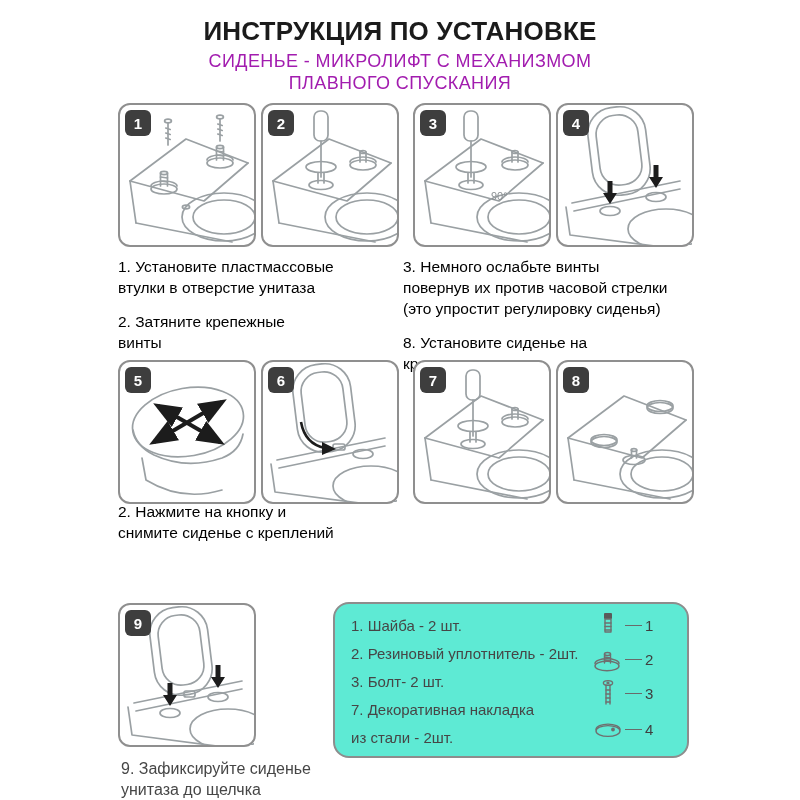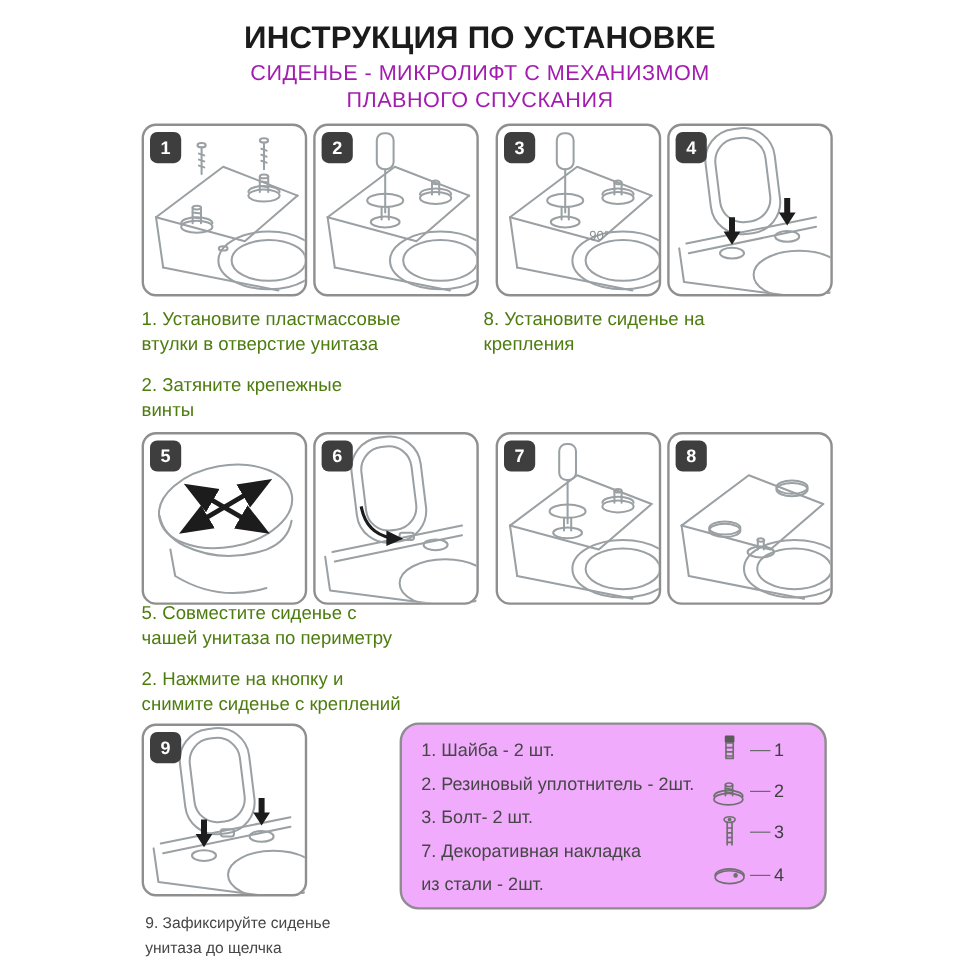--- a/index.html
+++ b/index.html
@@ -23,35 +23,35 @@
     position:relative;width:134px;height:140px;background:#fff;
     border:2px solid #8f8f8f;border-radius:12px;box-sizing:content-box;
   }
   .badge{
     position:absolute;top:5px;left:5px;width:26px;height:26px;
     background:#3e3e3e;border-radius:6px;color:#ffffff;font-weight:700;
     font-size:15px;display:flex;align-items:center;justify-content:center;z-index:2;
   }
   .panel svg{position:absolute;top:0;left:0;width:134px;height:140px;}
   .steps-col{
-    position:absolute;font-size:15.5px;line-height:21px;color:#4d7c0f;
+    position:absolute;font-size:15.5px;line-height:21px;color:#000000;
   }
   .steps-col .step{white-space:pre-line;margin-bottom:13px;}
   .col-l{left:118px;width:282px;}
   .col-r{left:403px;width:300px;}
   .trow1{top:246px;}
   .trow2{top:491px;}
   .panel9wrap{position:absolute;left:118px;top:593px;}
   .step9{
     position:absolute;left:121px;top:748px;width:270px;
-    font-size:13px;line-height:21px;color:#464646;white-space:pre-line;
+    font-size:16px;line-height:21px;color:#464646;white-space:pre-line;
   }
   .parts-box{
     position:absolute;left:333px;top:592px;width:352px;height:152px;
-    border:2px solid #8d8d8d;border-radius:16px;background:#f0abfc;
+    border:2px solid #8d8d8d;border-radius:16px;background:#5eead4;
   }
   .parts-text{position:absolute;left:16px;top:8px;width:250px;}
   .parts-text .pitem{font-size:15px;line-height:28px;color:#464646;white-space:pre-line;}
   .picon-row{
     position:absolute;left:258px;display:flex;align-items:center;height:30px;
   }
   .picon-row svg{width:30px;height:30px;flex:0 0 30px;}
   .pdash{display:inline-block;width:17px;border-top:1.5px solid #6a6a6a;margin:0 3px 0 2px;}
   .pnum{font-size:15px;color:#3f3f3f;}
   .pr1{top:6px;}.pr2{top:40px;}.pr3{top:74px;}.pr4{top:110px;}
@@ -190,20 +190,23 @@
     </div>
   </div>
 
   <div class="steps-col col-l trow1">
     <div class="step">1. Установите пластмассовые
 втулки в отверстие унитаза</div>
     <div class="step">2. Затяните крепежные
 винты</div>
   </div>
   <div class="steps-col col-r trow1">
+    <div class="step">3. Немного ослабьте винты
+повернув их против часовой стрелки
+(это упростит регулировку сиденья)</div>
     <div class="step">8. Установите сиденье на
 крепления</div>
   </div>
 
   <div class="row row2">
 
     <div class="panel">
       <span class="badge">5</span>
       <svg viewBox="0 0 134 140">
         <defs>
@@ -290,22 +293,20 @@
             <ellipse cx="0" cy="0" rx="11" ry="4.5"></ellipse>
               <path d="M-2.5 -10 L-2.5 -2 M2.5 -10 L2.5 -2"></path>
             <ellipse cx="0" cy="-10" rx="2.8" ry="1.4"></ellipse>
           </g>
         </g>
       </svg>
     </div>
   </div>
 
   <div class="steps-col col-l trow2">
-    <div class="step">5. Совместите сиденье с
-чашей унитаза по периметру</div>
     <div class="step">2. Нажмите на кнопку и
 снимите сиденье с креплений</div>
   </div>
 
   <div class="panel9wrap">
     <div class="panel">
       <span class="badge">9</span>
       <svg viewBox="0 0 134 140">
         <g class="art">
           <rect x="32" y="2" width="58" height="88" rx="26" transform="rotate(-7 61 46)"></rect>

